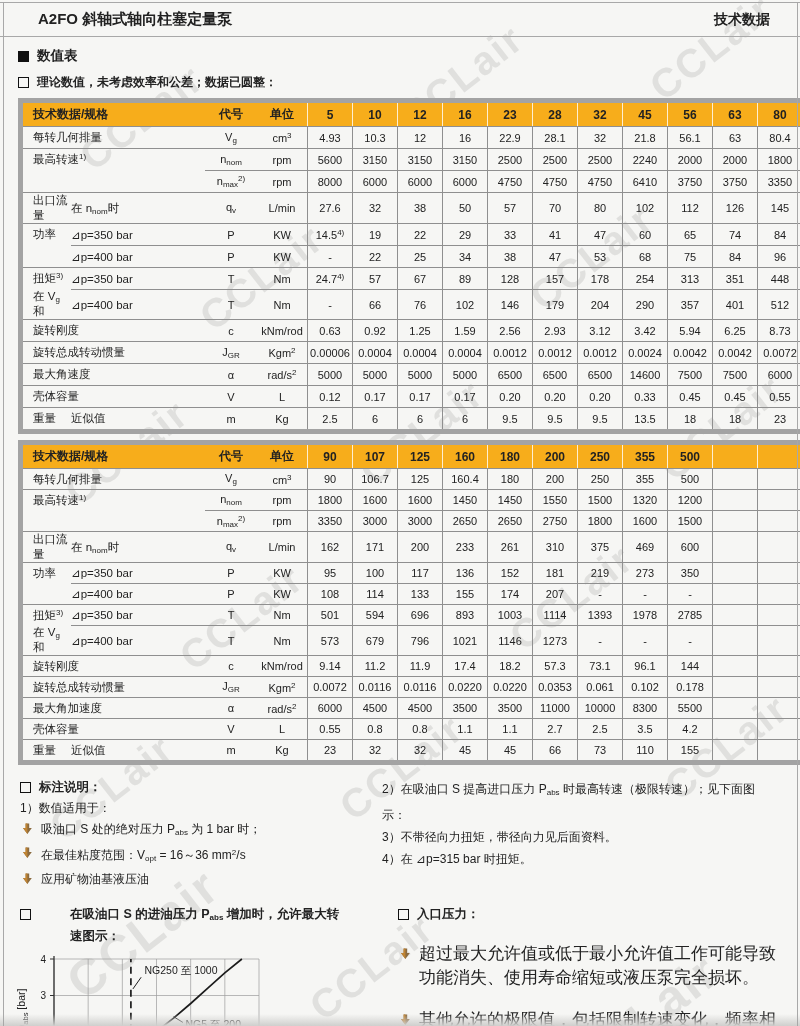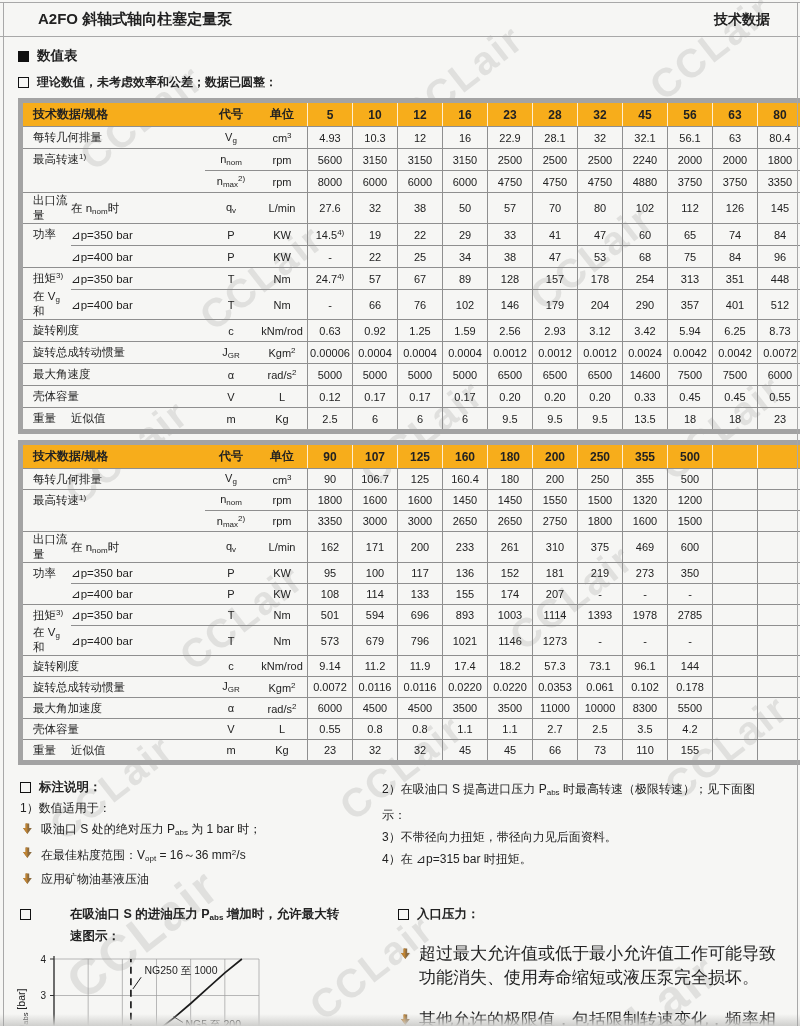--- a/index.html
+++ b/index.html
@@ -141,21 +141,21 @@
             <td class="lab1" colspan="2">每转几何排量</td>
             <td class="code">V<sub>g</sub></td>
             <td class="unit">cm<sup>3</sup></td>
             <td class="val">4.93</td>
             <td class="val">10.3</td>
             <td class="val">12</td>
             <td class="val">16</td>
             <td class="val">22.9</td>
             <td class="val">28.1</td>
             <td class="val">32</td>
-            <td class="val">32.1</td>
+            <td class="val">21.8</td>
             <td class="val">56.1</td>
             <td class="val">63</td>
             <td class="val">80.4</td>
           </tr>
           <tr>
             <td class="lab1" colspan="2">最高转速<sup>1)</sup></td>
             <td class="code">n<sub>nom</sub></td>
             <td class="unit">rpm</td>
             <td class="val">5600</td>
             <td class="val">3150</td>
@@ -173,21 +173,21 @@
             <td class="lab1" colspan="2"></td>
             <td class="code">n<sub>max</sub><sup>2)</sup></td>
             <td class="unit">rpm</td>
             <td class="val">8000</td>
             <td class="val">6000</td>
             <td class="val">6000</td>
             <td class="val">6000</td>
             <td class="val">4750</td>
             <td class="val">4750</td>
             <td class="val">4750</td>
-            <td class="val">4880</td>
+            <td class="val">6410</td>
             <td class="val">3750</td>
             <td class="val">3750</td>
             <td class="val">3350</td>
           </tr>
           <tr>
             <td class="lab1">出口流量</td>
             <td class="lab2">在 n<sub>nom</sub>时</td>
             <td class="code">q<sub>v</sub></td>
             <td class="unit">L/min</td>
             <td class="val">27.6</td>

